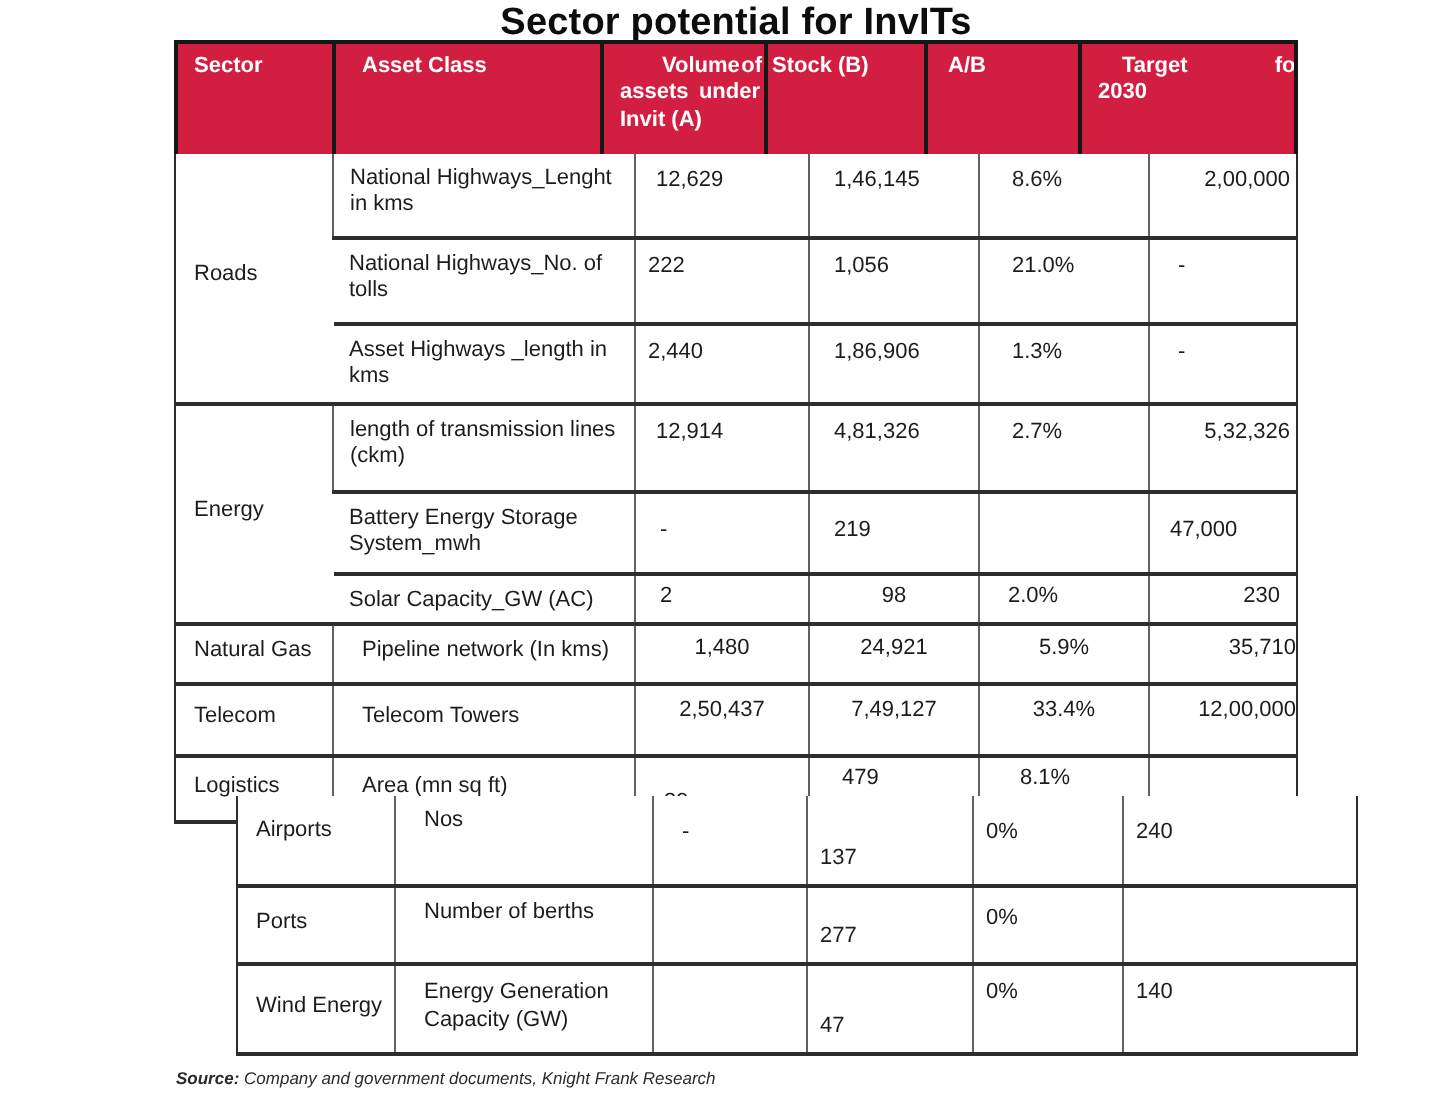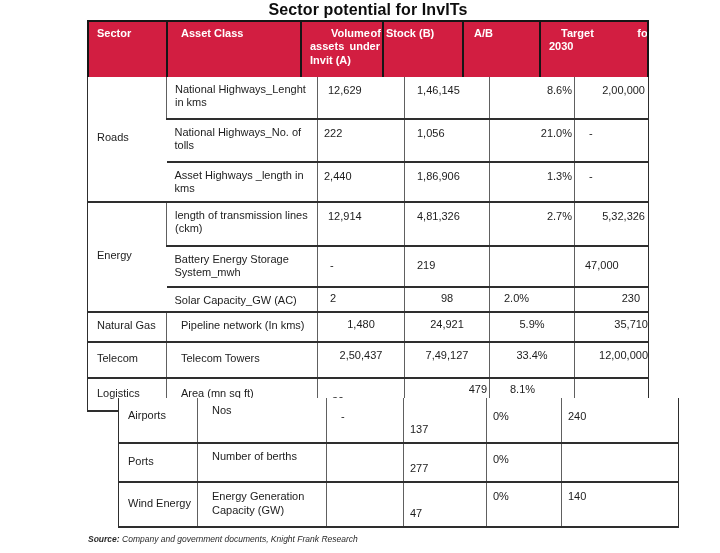--- a/index.html
+++ b/index.html
@@ -7,21 +7,21 @@
   .page {
     position: relative;
     width: 720px; height: 553px;
     background: #ffffff;
     font-family: "Liberation Sans", sans-serif;
     color: #1c1c1c;
     overflow: hidden;
   }
   .title {
     position: absolute; left: 88px; top: 1px; width: 560px;
-    text-align: center; font-weight: bold; font-size: 16px; color:#0d0d0d;
+    text-align: center; font-weight: bold; font-size: 19px; color:#0d0d0d;
     letter-spacing: 0.1px;
   }
   table { border-collapse: collapse; table-layout: fixed; position: absolute; left: 87px; width: 561px; }
   td, th { font-size: 11px; line-height: 1.22; overflow: visible; }
 
   
   .thead { top: 20px; height: 57px; padding-left: 20px; }
   .thead th {
     background: #D21E41; color: #ffffff; font-weight: bold; text-align: left;
     vertical-align: top; border: 2px solid #161616; padding: 5px 2px 0 8px;
@@ -50,21 +50,21 @@
 
   .sec   { padding-left: 9px !important; vertical-align: middle !important; padding-top: 0 !important; }
   .sec.top { vertical-align: top !important; padding-top: 11px !important; }
   .asset { padding-left: 8px !important; padding-top: 6px !important; }
   .asset.ind  { padding-left: 14px !important; }
   .asset.mid  { vertical-align: middle !important; padding-top: 0 !important; }
 
   .pl6  { padding-left: 6px  !important; }
   .pl12 { padding-left: 12px !important; }
   .pl14 { padding-left: 14px !important; }
-  .pl16 { padding-left: 16px !important; text-align: right; }
+  .pl16 { padding-left: 16px !important; }
   .pl20 { padding-left: 20px !important; }
   .ctr  { text-align: center; padding-left: 0 !important; padding-right: 0 !important; margin-left: 40px; }
   .rt   { text-align: right; padding-right: 3px !important; }
   .rt0  { text-align: right; padding-right: 0 !important; white-space: nowrap; margin-top: 48px; }
   .pr8  { padding-right: 8px !important; }
   .mid  { vertical-align: middle !important; padding-top: 0 !important; }
   .bot  { vertical-align: bottom !important; padding-bottom: 6px !important; padding-top: 0 !important; }
 
   .source {
     position: absolute; left: 88px; top: 534px;

